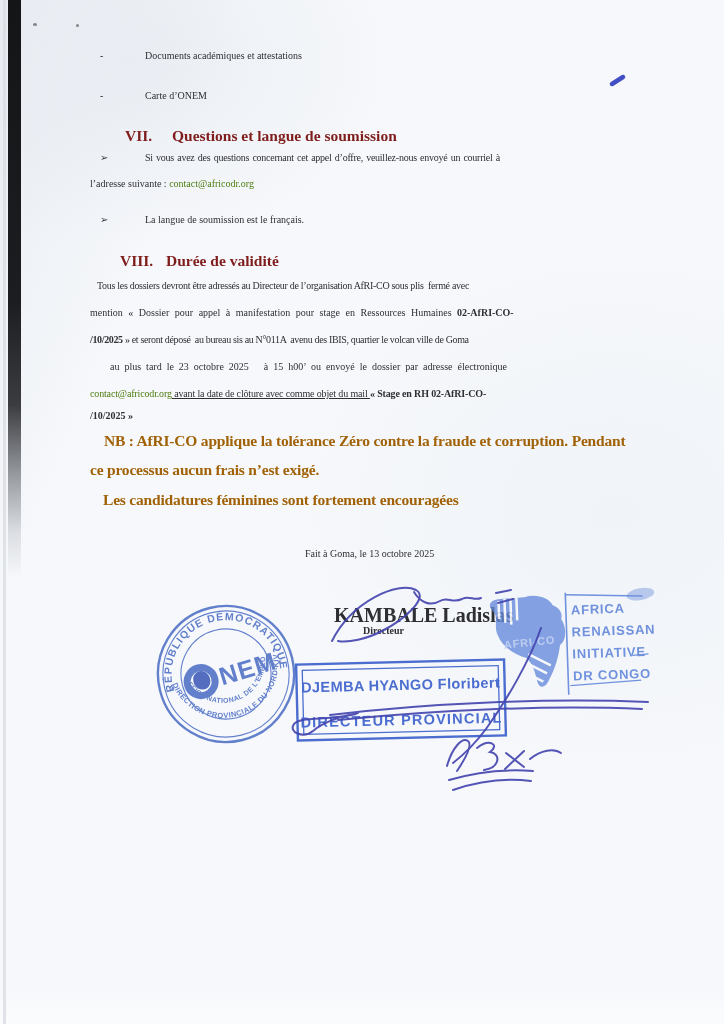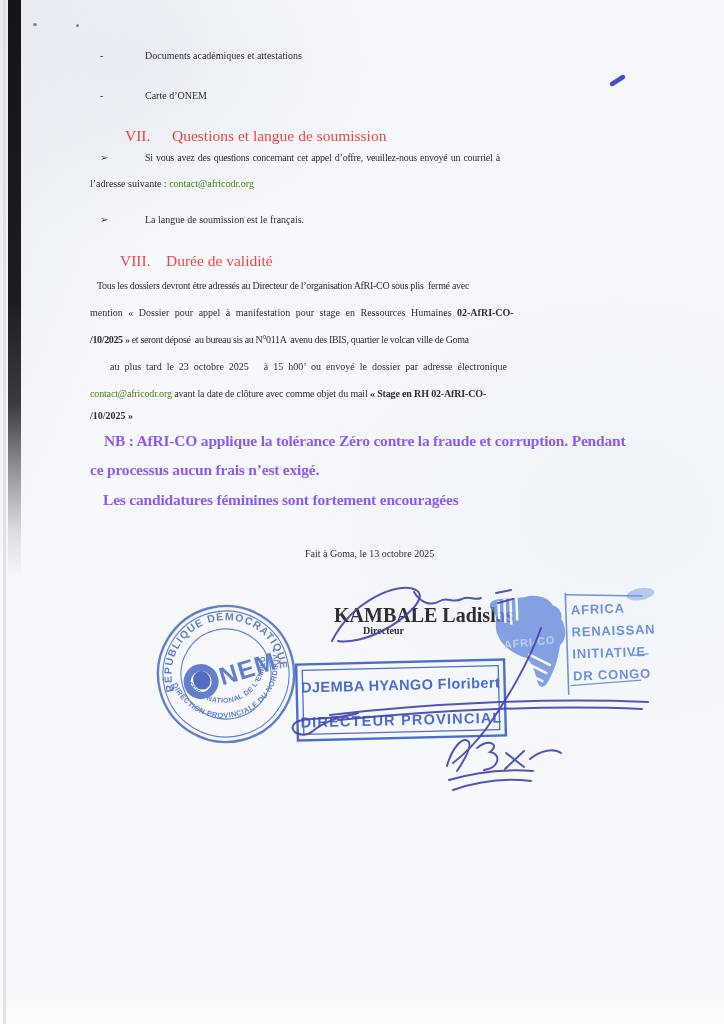--- a/index.html
+++ b/index.html
@@ -19,33 +19,33 @@
   }
   .edge-line{position:absolute;left:3px;top:0;width:3px;height:1024px;background:#d9dce1;opacity:.8;}
   .edge-shadow{
     position:absolute;left:8px;top:0;width:13px;height:578px;
     background:linear-gradient(to bottom,#141517 0%,#1c1d20 52%,#3a3c40 70%,rgba(110,113,118,.7) 82%,rgba(170,174,180,.35) 92%,rgba(200,204,210,0) 100%);
     border-radius:0 0 4px 4px;
   }
   .speck{position:absolute;border-radius:50%;background:#4a4b4f;opacity:.65;}
   .t{position:absolute;white-space:pre;font-size:10px;color:#2e2f33;}
   .b{font-weight:bold;}
-  .hd{font-weight:normal;font-size:15.5px;color:#ef4444;}
+  .hd{font-weight:bold;font-size:15.5px;color:#7f1d1d;}
   .link{color:#4d7c0f;}
-  .ul{}
+  .ul{text-decoration:underline;}
   .num{display:inline-block;}
   .arrow{display:inline-block;width:45px;color:#3a3b40;}
   .dash{display:inline-block;width:45px;}
   .l1{letter-spacing:-0.3px;}
   .l2{word-spacing:3px;}
   .l3{letter-spacing:-0.35px;}
   .l4{word-spacing:2.5px;}
   .l5{letter-spacing:-0.15px;}
   .q1{letter-spacing:-0.25px;word-spacing:1px;}
-  .nb{font-weight:bold;font-size:15.5px;letter-spacing:-0.2px;color:#8b5cf6;}
+  .nb{font-weight:bold;font-size:15.5px;letter-spacing:-0.2px;color:#a16207;}
   svg text{font-family:"Liberation Sans", sans-serif;}
   .stampsvg{position:absolute;left:0;top:0;pointer-events:none;}
 </style>
 </head>
 <body>
 
 <div class="paper"></div>
 <div class="edge-line"></div>
 <div class="edge-shadow"></div>
 <div class="speck" style="left:33px;top:23px;width:4px;height:3px;"></div>

